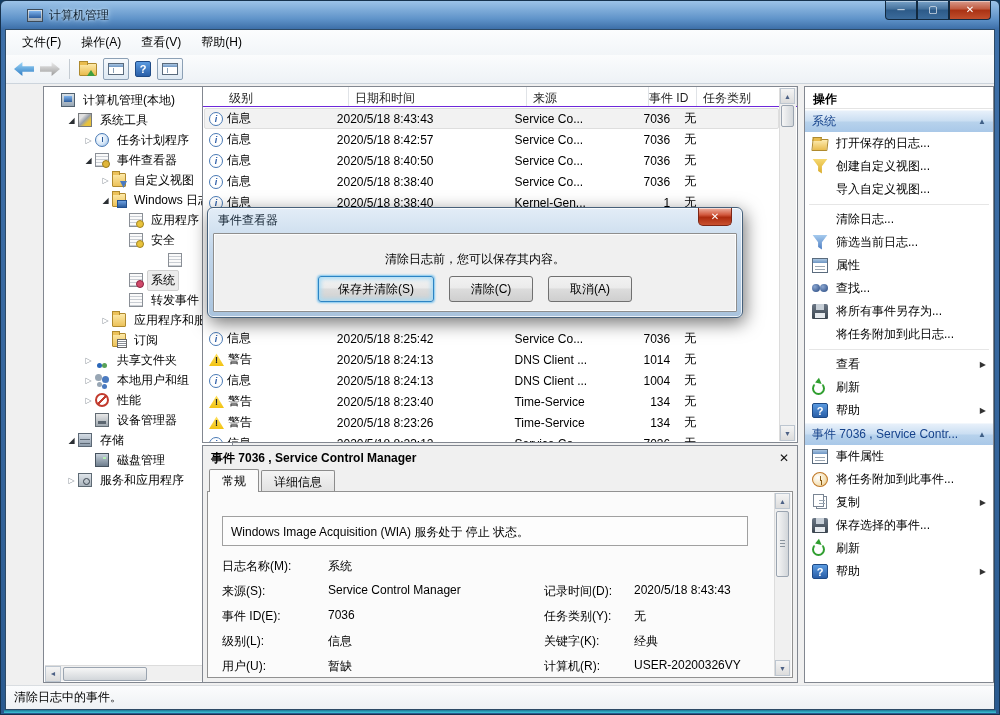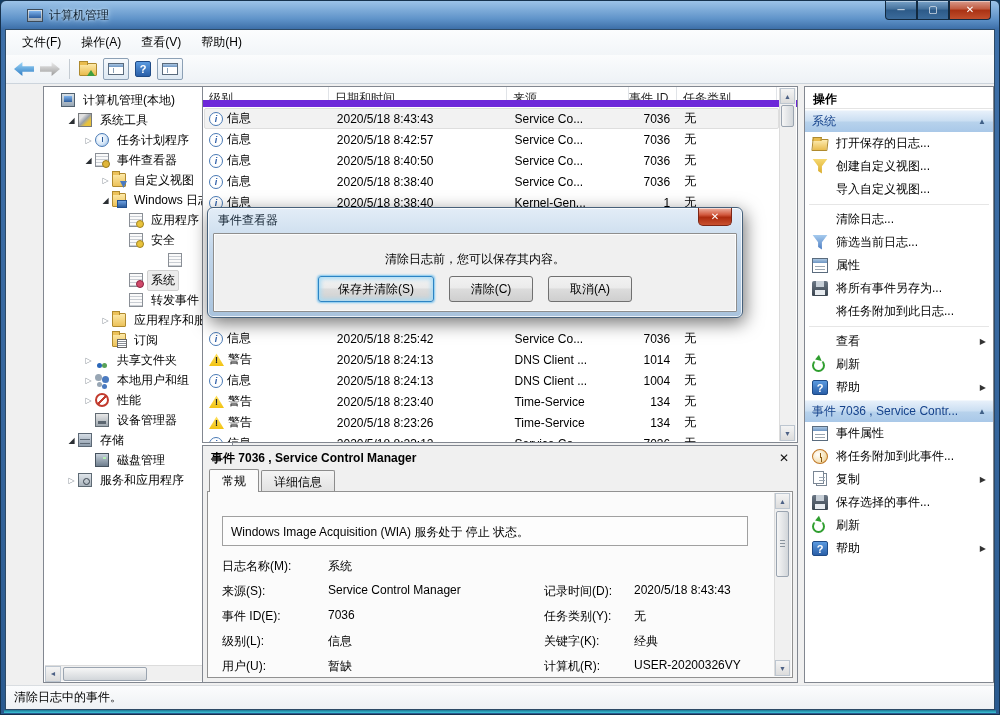--- a/index.html
+++ b/index.html
@@ -123,21 +123,21 @@
   .ti-services::after { content:""; position:absolute; left:4px; top:4px; width:5px; height:5px;
     border:1px solid #39434d; border-radius:50%; }
   .hscroll { position:absolute; left:1px; right:1px; bottom:1px; height:16px; background:#f0f0f0;
     border-top:1px solid #dcdcdc; display:flex; align-items:center; }
   .sbtn { width:16px; height:16px; display:flex; align-items:center; justify-content:center;
     font-size:7px; color:#4d6185; background:linear-gradient(#f4f4f4,#dcdcdc); border:1px solid #bdc6d0; }
   .hthumb { width:84px; height:14px; margin-left:2px; border:1px solid #9aa4b0; border-radius:2px;
     background:linear-gradient(#f6f6f6,#d2d6da); }
   .hspace { flex:1; }
   
-  .thead { display:flex; height:20px; border-bottom:7px solid #6d28d9; background:#fff; }
+  .thead { display:flex; height:20px; border-bottom:1px solid #6d28d9; background:#fff;justify-content:flex-end; }
   .th { padding:3px 0 0 6px; border-right:1px solid #e0e3e7; color:#1e1e1e; overflow:hidden; white-space:nowrap; }
   .th.right { text-align:right; padding-right:8px; padding-left:0; }
   .rows-top { position:absolute; left:1px; right:18px; top:21px; }
   .rows-bottom { position:absolute; left:1px; right:18px; top:241px; }
   .trow { display:flex; height:21px; align-items:center; white-space:nowrap; border:1px solid transparent; }
   .trow.selected { background:#f2f2f2; border-color:#dedede; border-radius:2px; }
   .td { overflow:hidden; padding-left:6px; }
   .td.right { text-align:right; padding-right:8px; padding-left:0; }
   .td.level { display:flex; align-items:center; gap:4px; padding-left:4px; }
   .ic-info { width:14px; height:14px; border-radius:50%; border:1px solid #4a7ab5; background:#fff;
@@ -613,20 +613,26 @@
               <span>筛选当前日志...</span>
             </div>
             <div class="action-item">
               <span class="action-icon-cell">
                 <span class="ai ai-properties"></span>
               </span>
               <span>属性</span>
             </div>
             <div class="action-item">
               <span class="action-icon-cell">
+                <span class="ai ai-find"></span>
+              </span>
+              <span>查找...</span>
+            </div>
+            <div class="action-item">
+              <span class="action-icon-cell">
                 <span class="ai ai-save"></span>
               </span>
               <span>将所有事件另存为...</span>
             </div>
             <div class="action-item">
               <span class="action-icon-cell"></span>
               <span>将任务附加到此日志...</span>
             </div>
             <div class="action-sep"></div>
             <div class="action-item">

